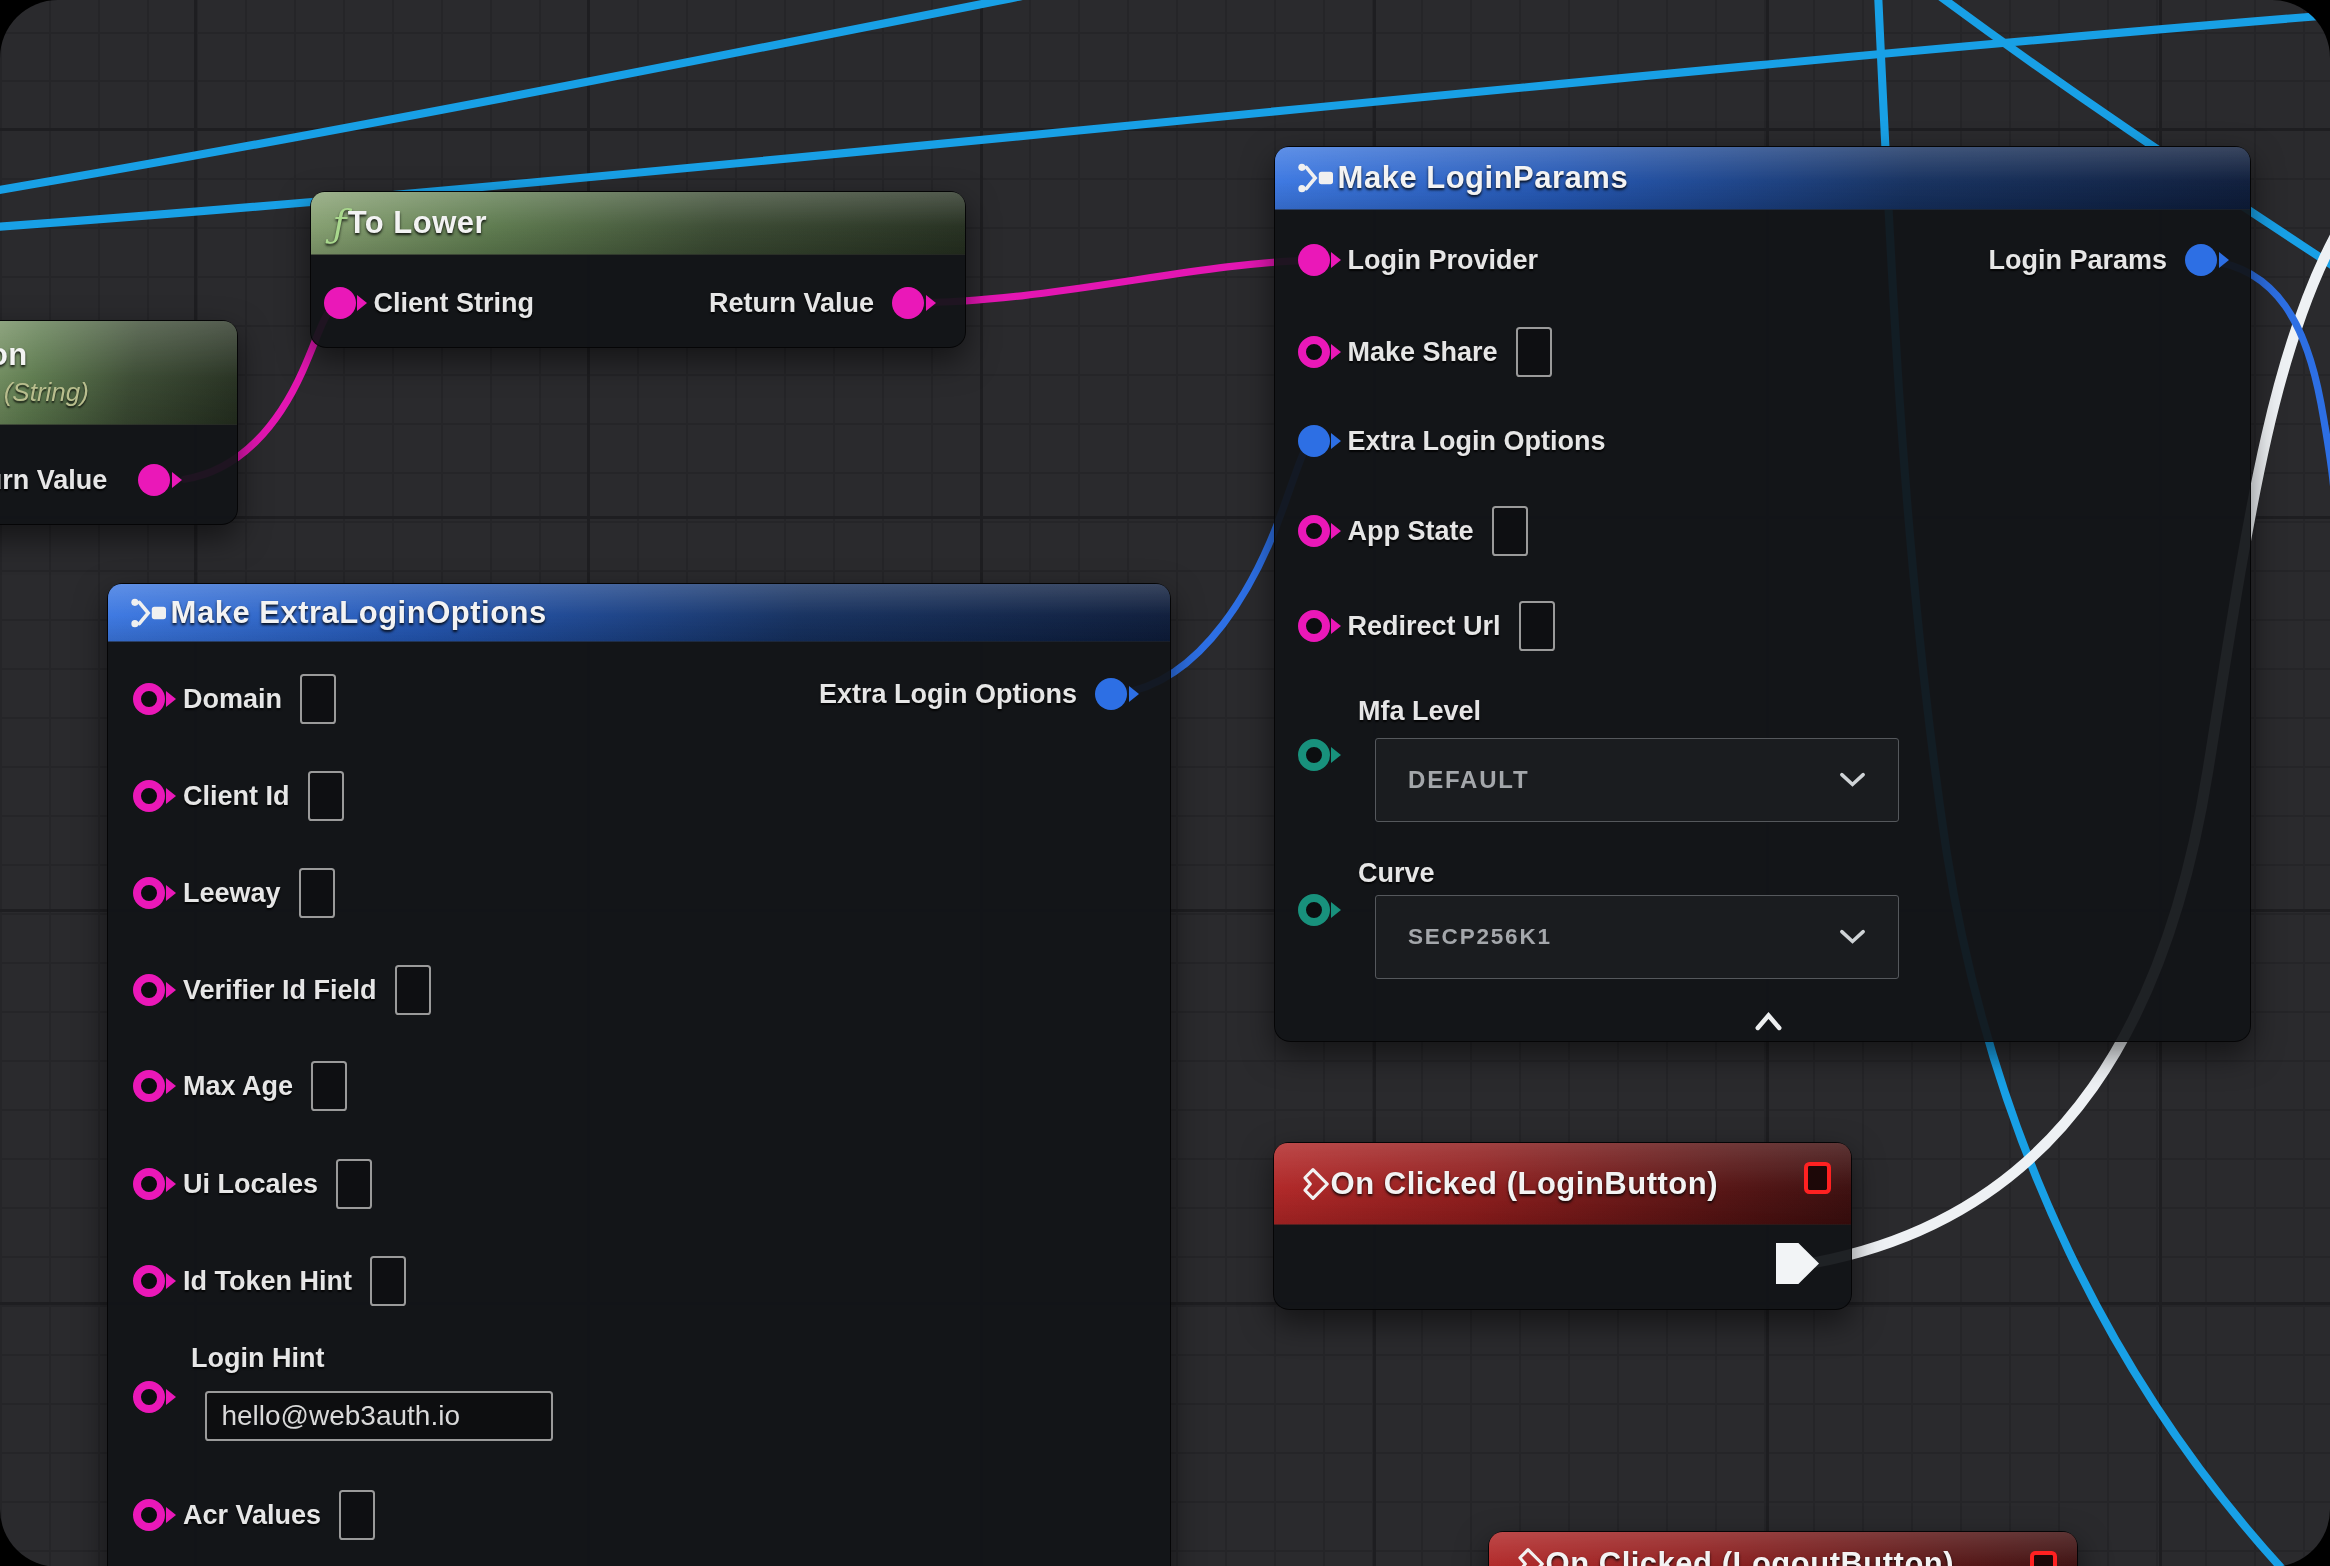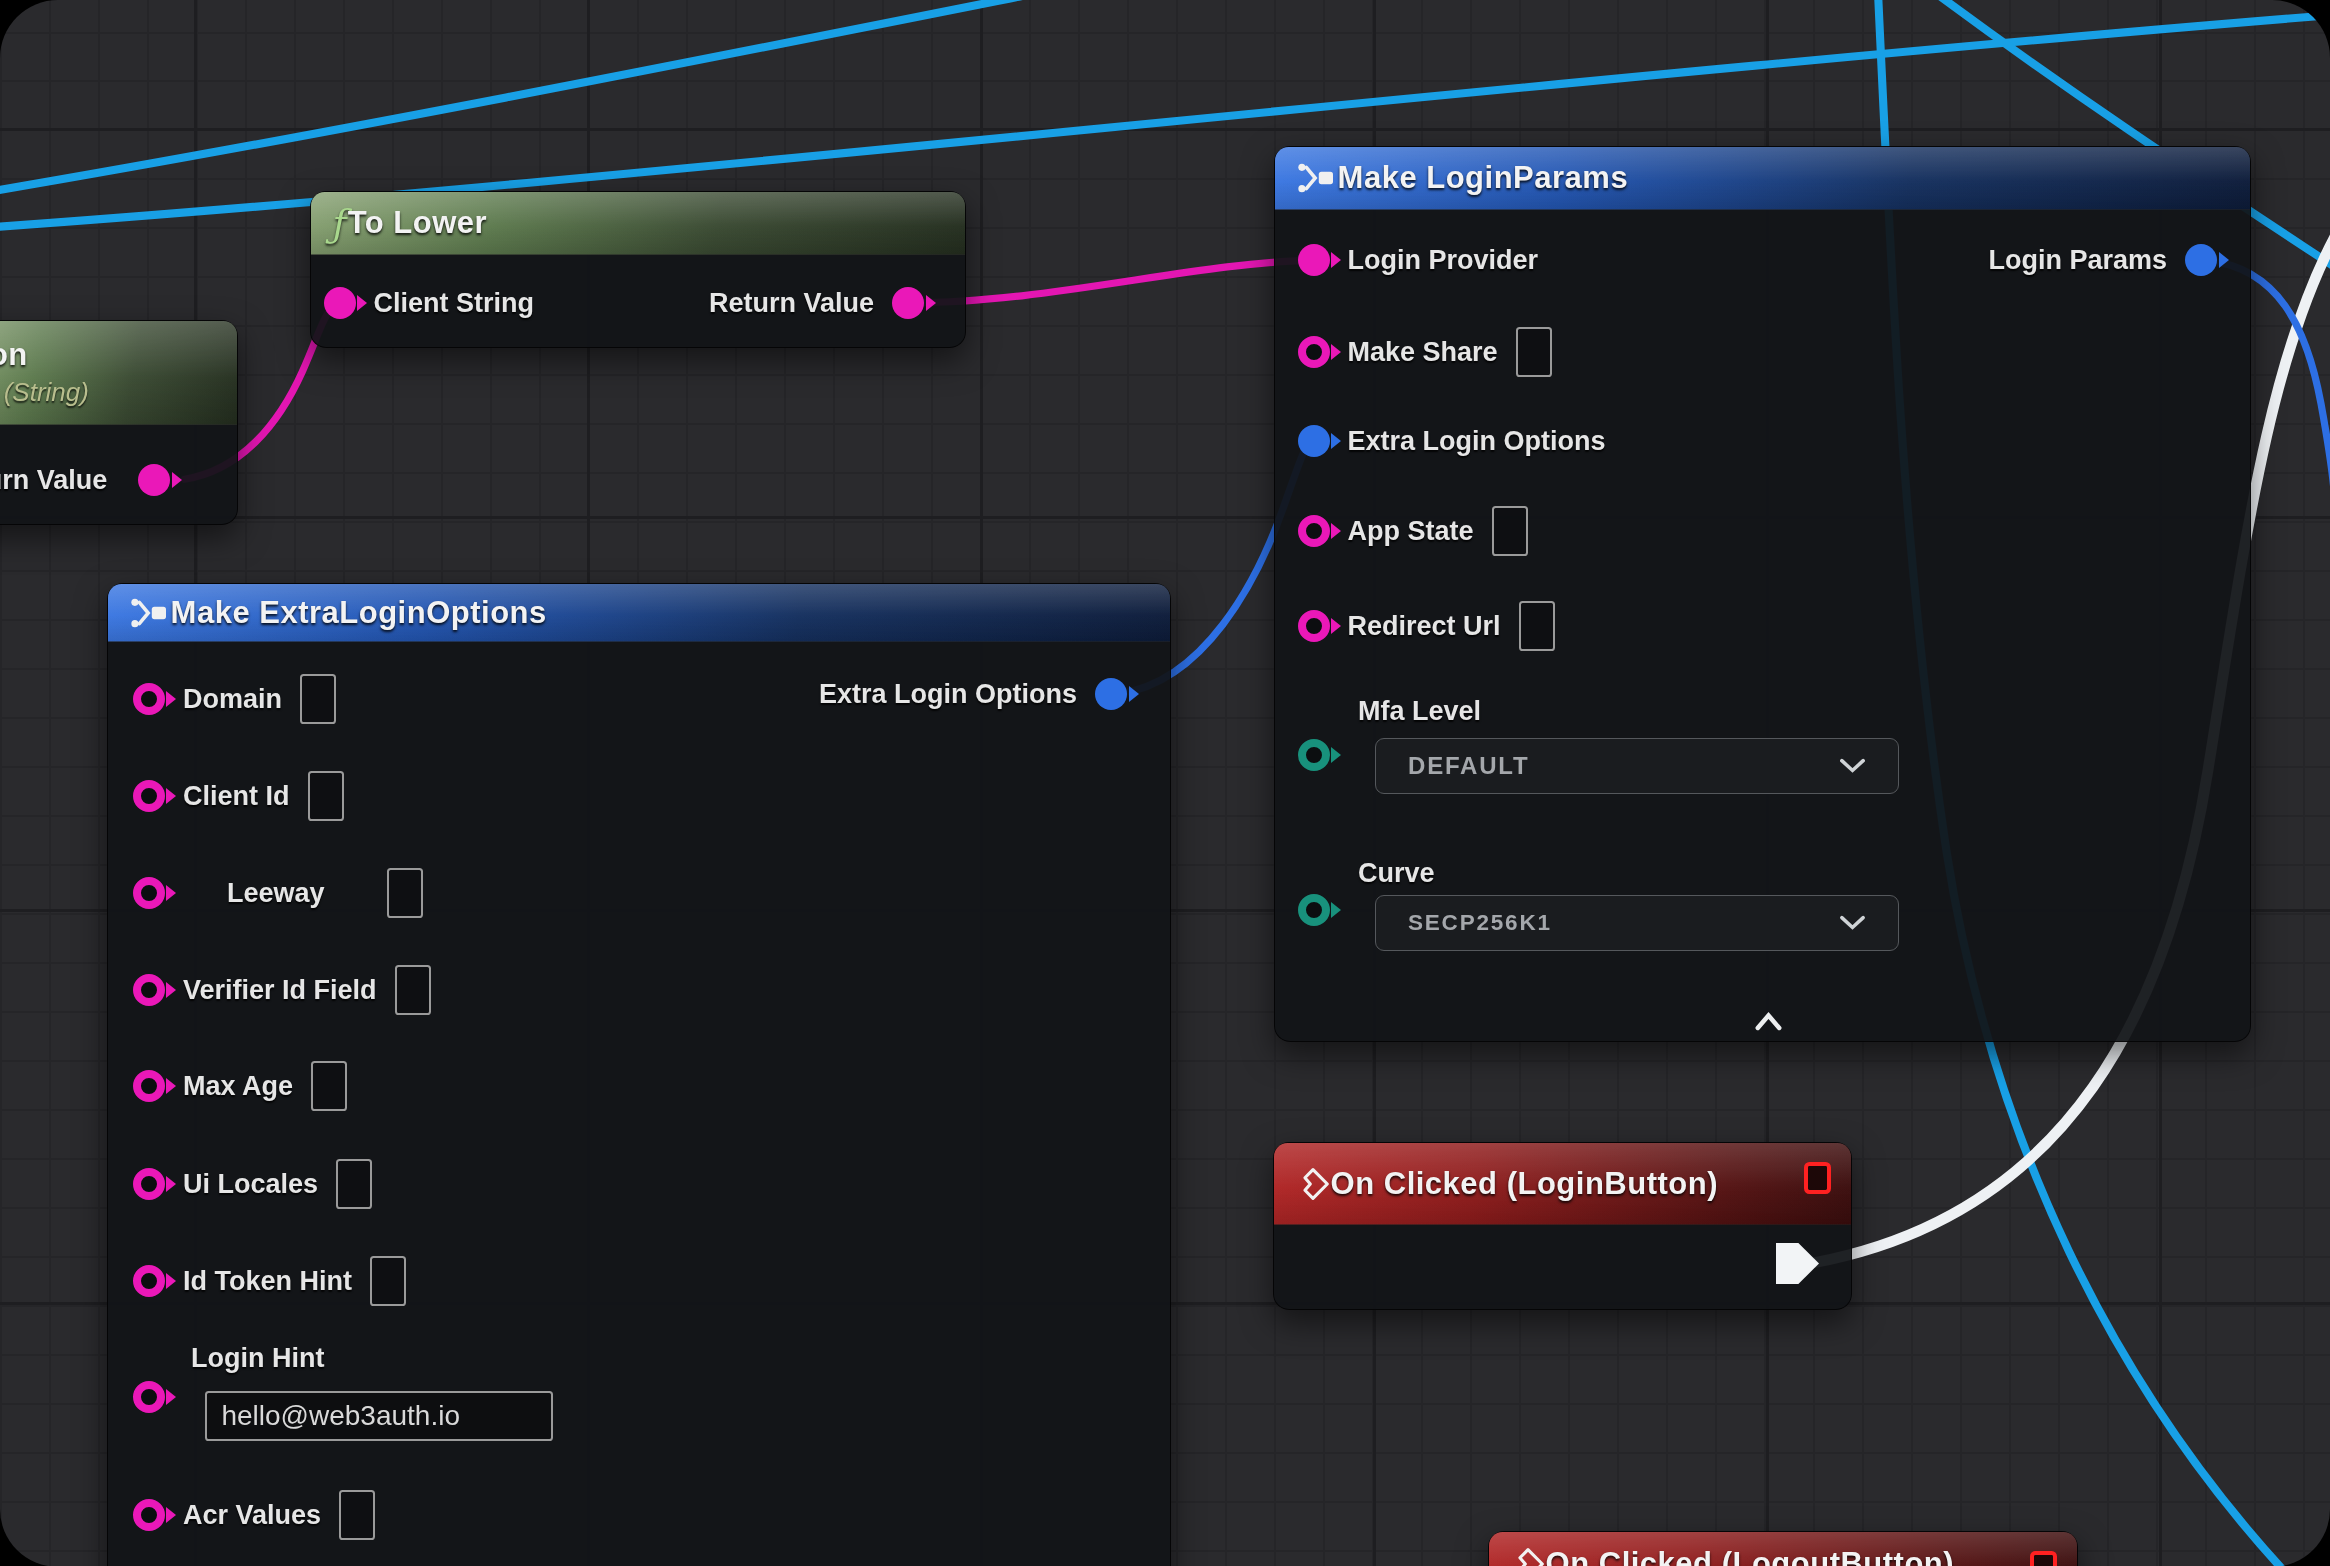--- a/index.html
+++ b/index.html
@@ -73,22 +73,22 @@
     box-sizing:border-box;position:absolute;height:50px;
     border:2.7px solid #9a9a9a;border-radius:3.6px;background:rgba(0,0,0,0.3);
     color:#d9d9d9;font-size:28px;display:flex;align-items:center;padding:0 14.4px;
     white-space:nowrap;overflow:hidden;
   }
   .field-label{
     position:absolute;font-size:27px;font-weight:600;color:#e6e6e6;
     text-shadow:0 1.8px 1.8px rgba(0,0,0,0.85);white-space:nowrap;
   }
   .dropdown{
-    box-sizing:border-box;position:absolute;width:524px;height:56px;
-    background:#1a1c1f;border:1.8px solid #55585c;border-radius:9px;
+    box-sizing:border-box;position:absolute;width:524px;height:84px;
+    background:#1a1c1f;border:1.8px solid #55585c;border-radius:3px;
     display:flex;align-items:center;justify-content:space-between;
     padding:0 32px;color:#a4a7ab;font-size:24px;font-weight:600;letter-spacing:1.8px;
   }
   .exec-pin{
     position:absolute;width:43px;height:41px;background:#f2f4f6;
     clip-path:polygon(0 0,52% 0,100% 50%,52% 100%,0 100%);
     filter:drop-shadow(0 1.8px 2.7px rgba(0,0,0,0.6));
   }
   .delegate{
     box-sizing:border-box;position:absolute;width:27px;height:32px;
@@ -156,21 +156,21 @@
     <div class="row" style="top:88px;left:25px;">
       <span class="pin hollow" style="--pc:#ea18b8;"></span>
       <span class="pin-label">Domain</span>
       <span class="strbox"></span>
     </div>
     <div class="row" style="top:185px;left:25px;">
       <span class="pin hollow" style="--pc:#ea18b8;"></span>
       <span class="pin-label">Client Id</span>
       <span class="strbox"></span>
     </div>
-    <div class="row" style="top:282px;left:25px;gap:44px;">
+    <div class="row" style="top:282px;left:25px;">
       <span class="pin hollow" style="--pc:#ea18b8;"></span>
       <span class="pin-label">Leeway</span>
       <span class="strbox"></span>
     </div>
     <div class="row" style="top:379px;left:25px;">
       <span class="pin hollow" style="--pc:#ea18b8;"></span>
       <span class="pin-label">Verifier Id Field</span>
       <span class="strbox"></span>
     </div>
     <div class="row" style="top:475px;left:25px;">

